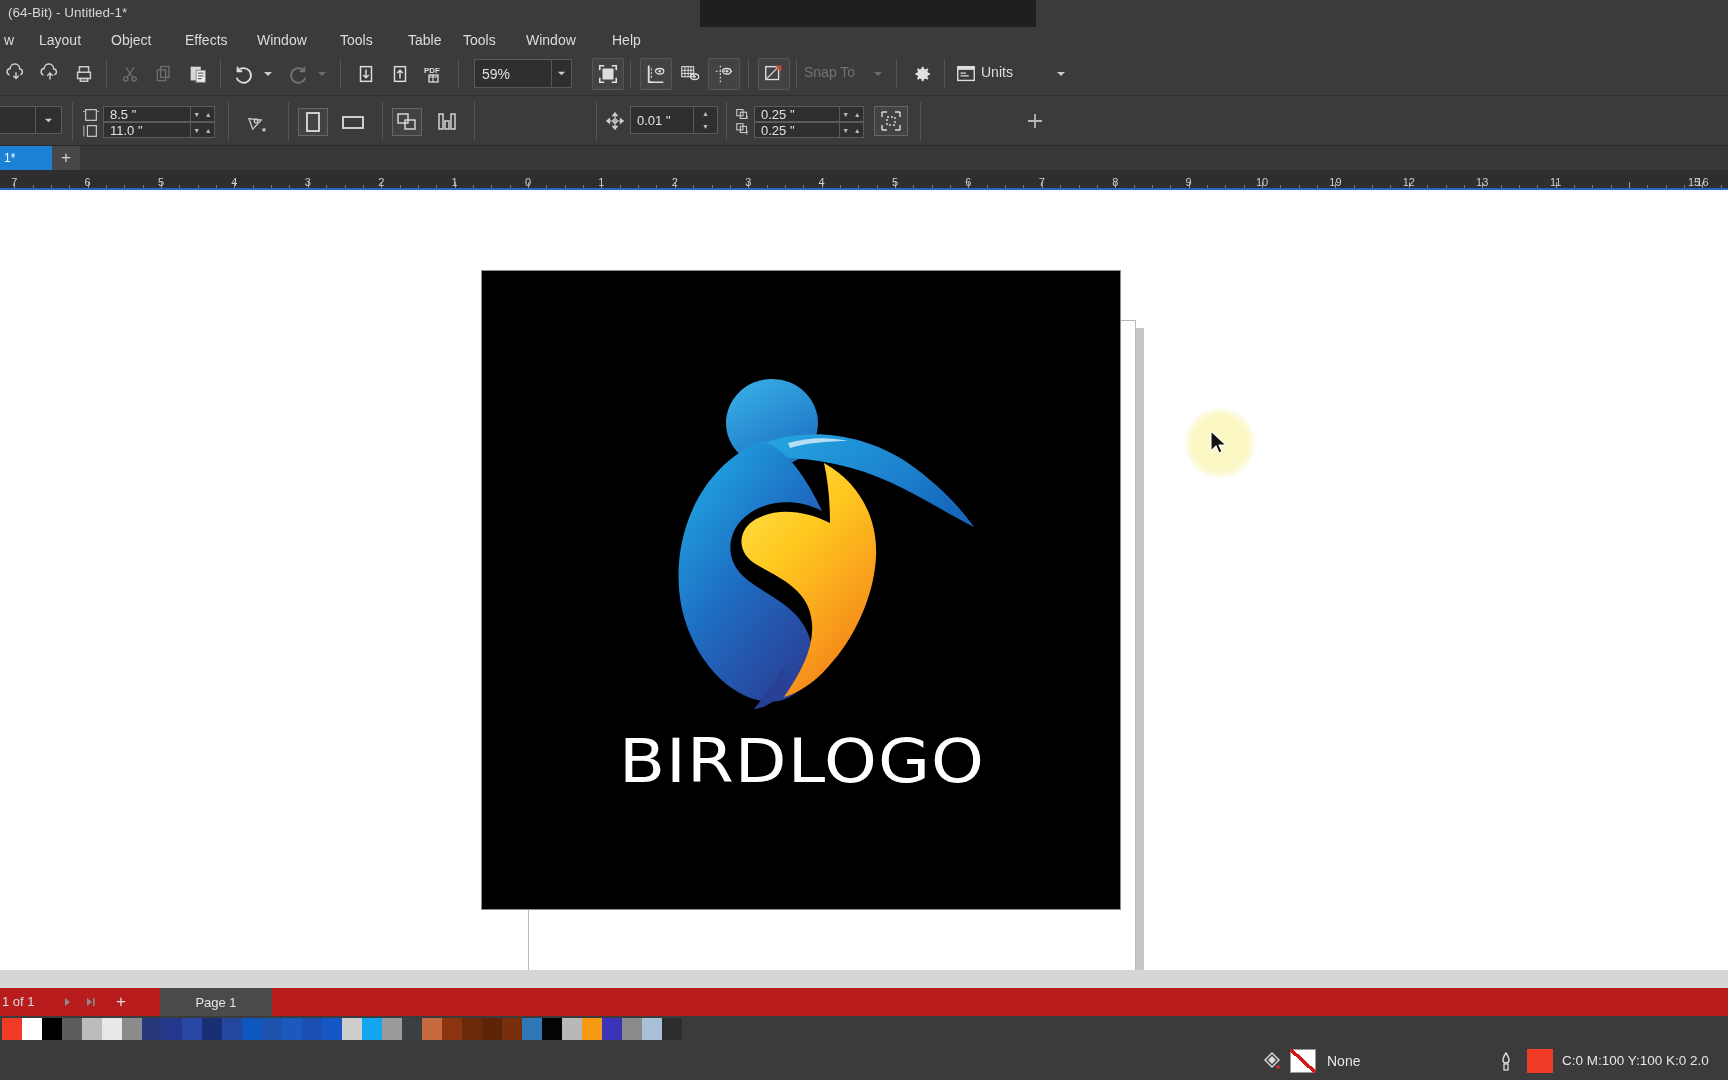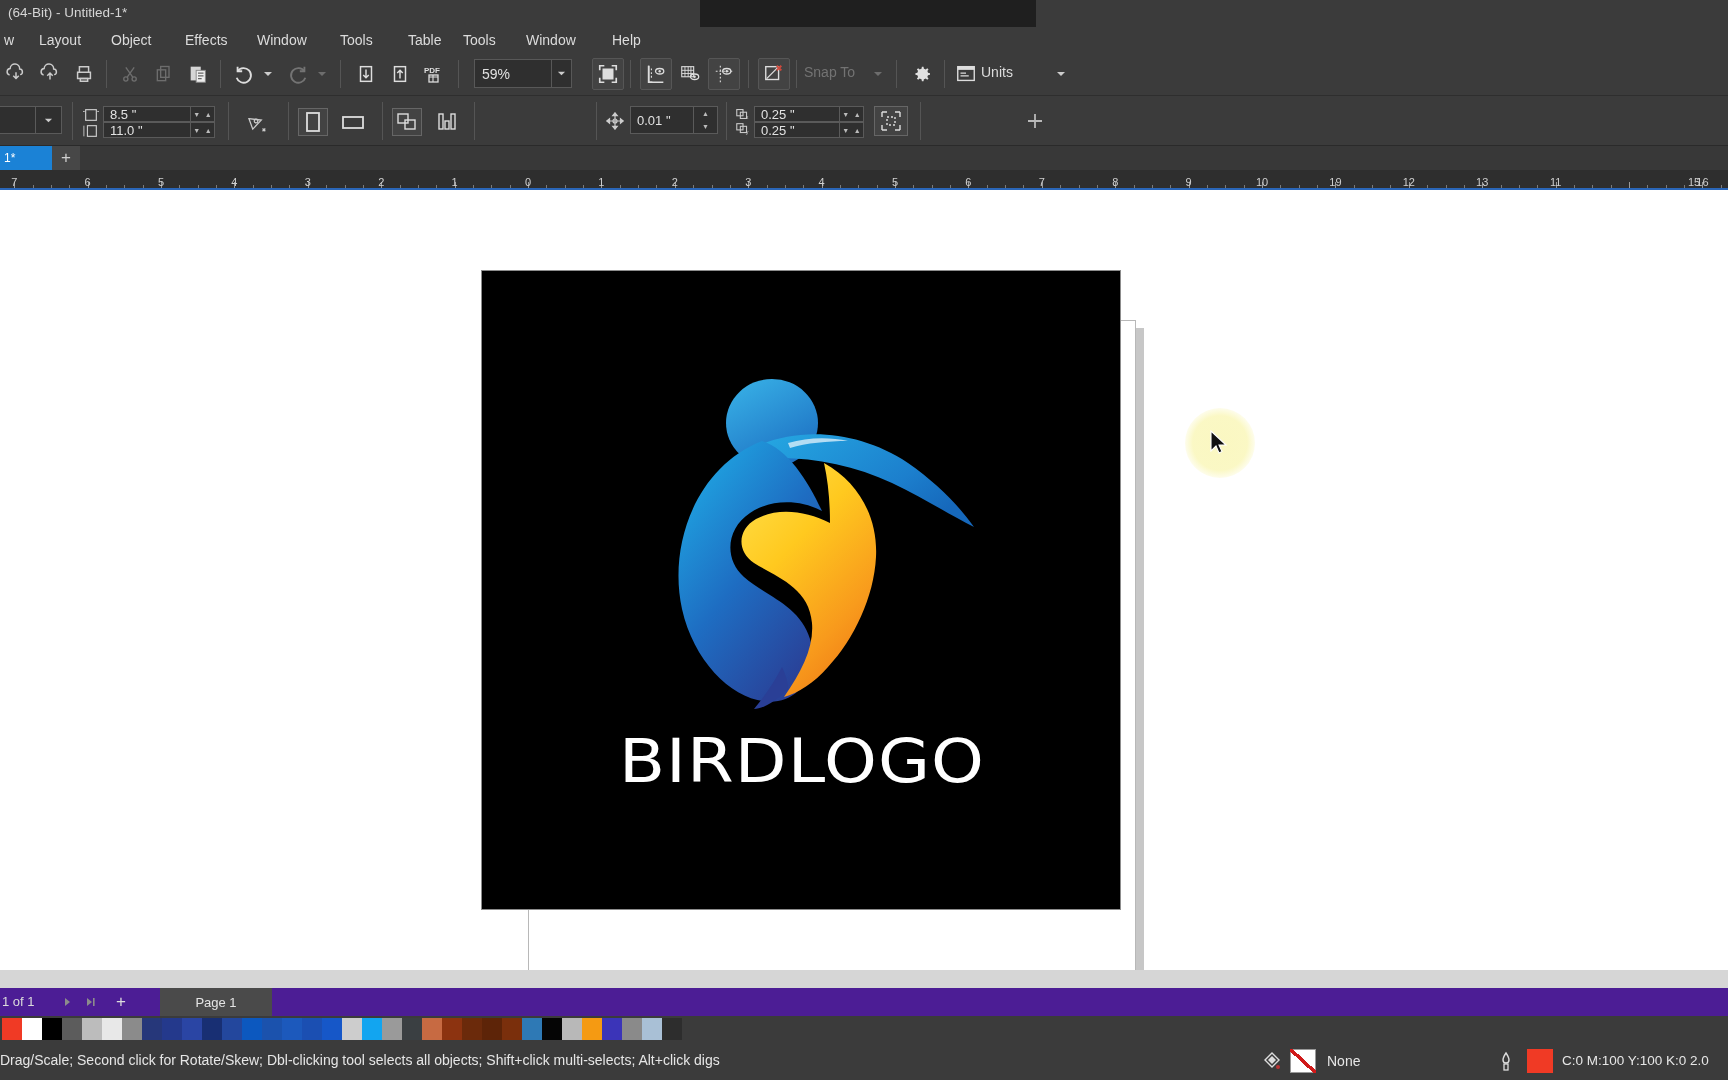--- a/index.html
+++ b/index.html
@@ -179,21 +179,21 @@
   }
   .cursor-arrow { position: absolute; left: 1210px; top: 240px; }
 
   
   .pagebar {
     position: absolute; left: 0; top: 970px; width: 1728px; height: 18px;
     background: #d6d6d6;
   }
   .pagenav {
     position: absolute; left: 0; top: 988px; width: 1728px; height: 28px;
-    background: #4c1d95;
+    background: #b91c1c;
   }
   .pn-text {
     position: absolute; top: 6px; font-size: 13px; color: #dcdcdc; white-space: nowrap;
   }
   .pn-btn {
     position: absolute; top: 4px; width: 22px; height: 20px;
     display: flex; align-items: center; justify-content: center;
     color: #8c8c8c; font-size: 11px;
   }
   .pn-tab {
@@ -847,21 +847,20 @@
         <div class="sw" style="background: rgb(184, 184, 184);"></div>
         <div class="sw" style="background: rgb(245, 154, 18);"></div>
         <div class="sw" style="background: rgb(59, 52, 184);"></div>
         <div class="sw" style="background: rgb(138, 138, 138);"></div>
         <div class="sw" style="background: rgb(169, 192, 214);"></div>
         <div class="sw" style="background: rgb(45, 45, 45);"></div>
       </div>
   </div>
 
   <div class="statusbar">
-    <div class="status-text">Drag/Scale; Second click for Rotate/Skew; Dbl-clicking tool selects all objects; Shift+click multi-selects; Alt+click digs</div>
 
     <div class="sb-fill-icon">
       <svg width="20" height="20" viewBox="0 0 20 20">
         <path d="M10 2l7 7-7 7-7-7z" fill="none" stroke="#ddd" stroke-width="1.4"></path>
         <path d="M10 5l4 4-4 4-4-4z" fill="#ddd"></path>
         <circle cx="16" cy="16" r="2" fill="#b33"></circle>
       </svg>
     </div>
     <div class="sb-none-sw"></div>
     <div class="sb-none-label">None</div>

